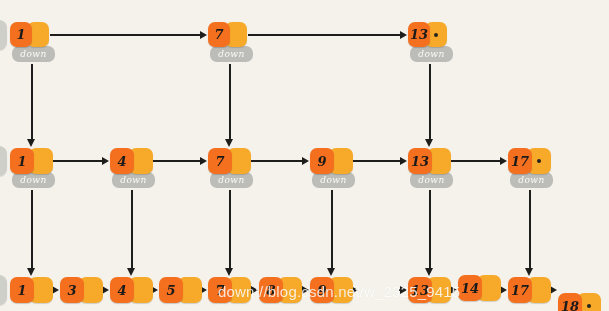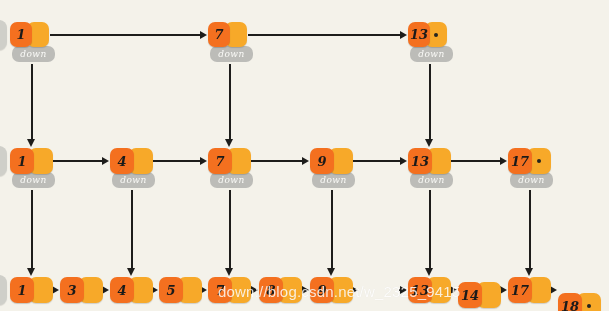--- a/index.html
+++ b/index.html
@@ -240,21 +240,21 @@
     <div class="hline" style="left: 350px; top: 289px; width: 1px;"></div>
     <div class="arrow-r" style="left: 351px; top: 286px;"></div>
     <div class="hline" style="left: 399px; top: 289px; width: 1px;"></div>
     <div class="arrow-r" style="left: 400px; top: 286px;"></div>
     <div class="node lvl0" style="left: 408px; top: 277px;">
       <div class="cell-val">13</div>
       <div class="cell-ptr"></div>
     </div>
     <div class="hline" style="left: 448px; top: 289px; width: 2px;"></div>
     <div class="arrow-r" style="left: 450px; top: 286px;"></div>
-    <div class="node lvl0" style="left: 458px; top: 282px; justify-content: flex-end;">
+    <div class="node lvl0" style="left: 458px; top: 275px; justify-content: flex-end;">
       <div class="cell-val">14</div>
       <div class="cell-ptr"></div>
     </div>
     <div class="hline" style="left: 498px; top: 289px; width: 2px;"></div>
     <div class="arrow-r" style="left: 500px; top: 286px;"></div>
     <div class="node lvl0" style="left: 508px; top: 277px;">
       <div class="cell-val">17</div>
       <div class="cell-ptr"></div>
     </div>
     <div class="hline" style="left: 548px; top: 289px; width: 2px;"></div>

